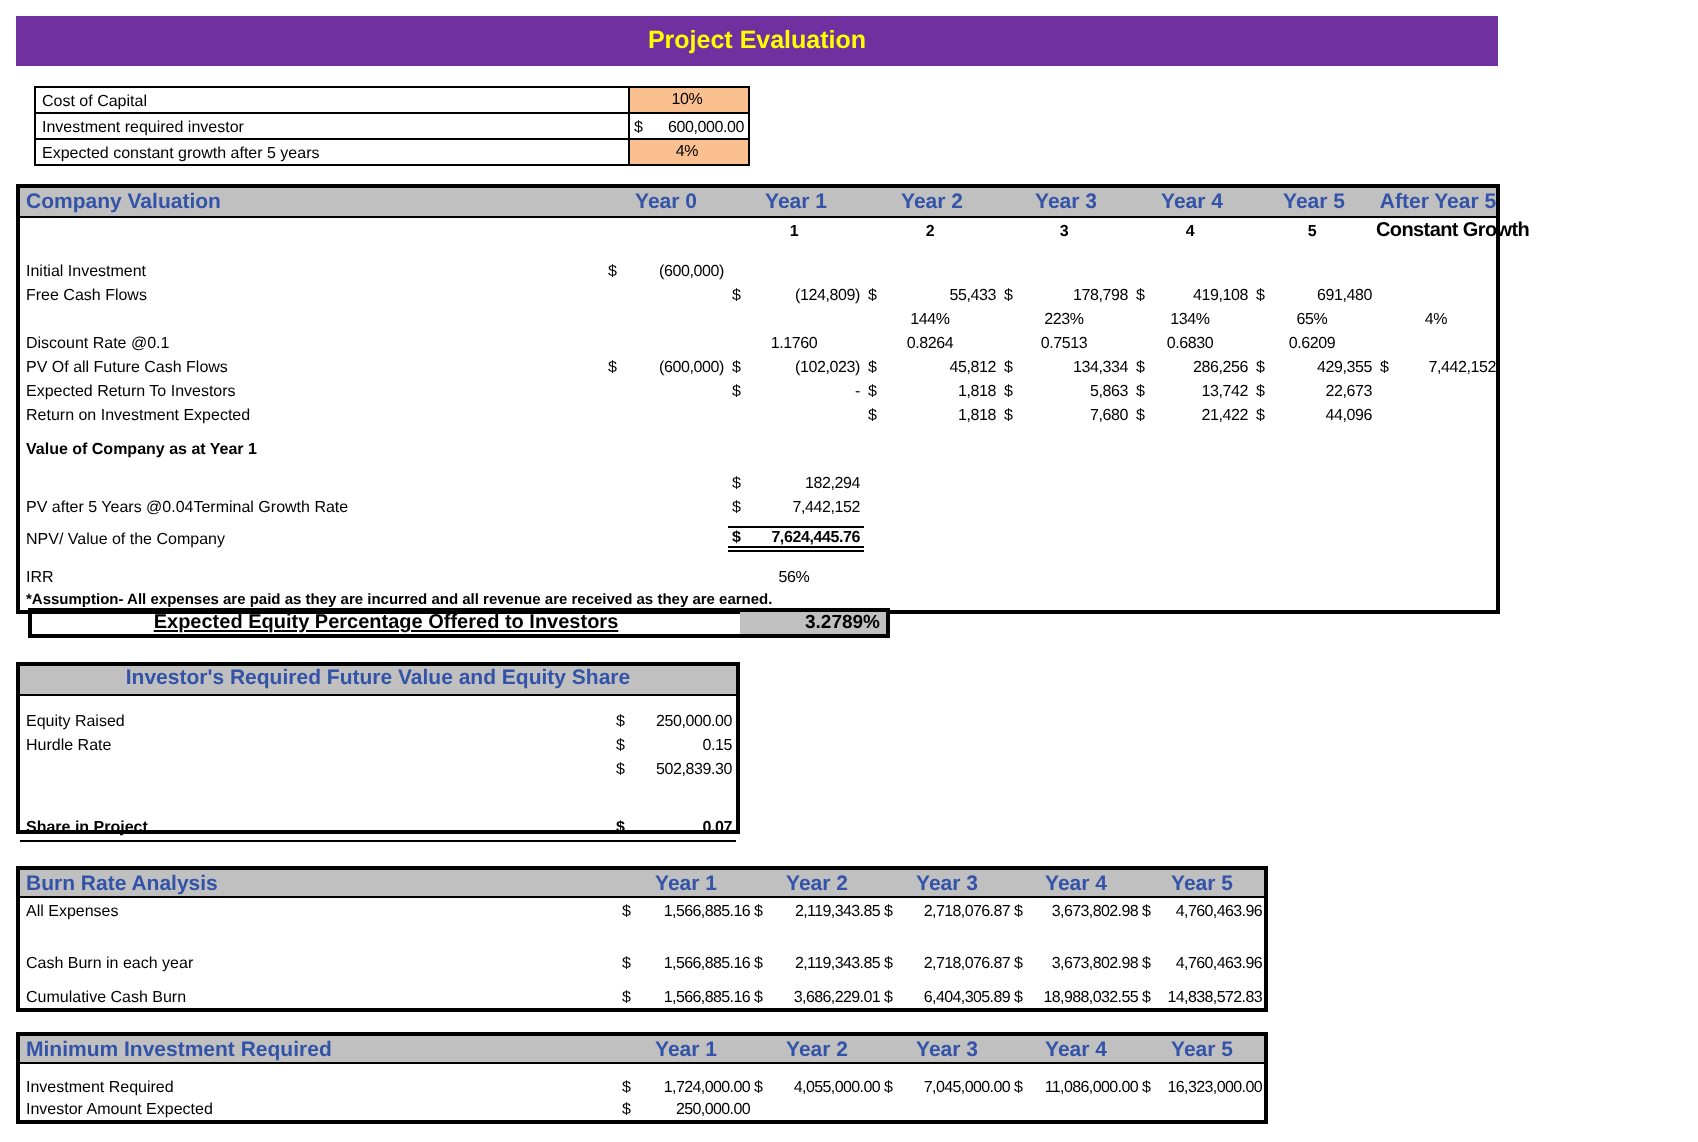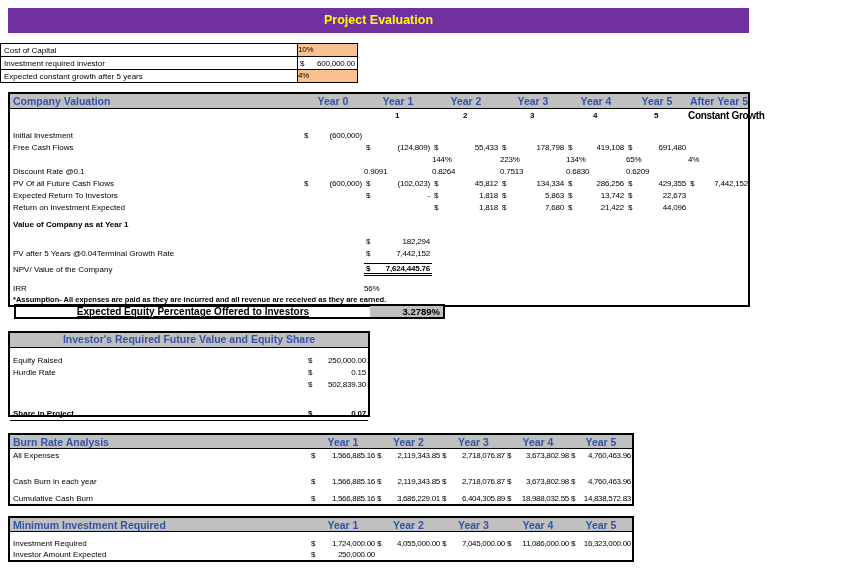--- a/index.html
+++ b/index.html
@@ -13,26 +13,26 @@
   
   .tbl{position:absolute;background:#fff;border:2px solid #000;box-sizing:border-box;}
   .thead{display:grid;grid-template-columns:var(--cols);background:#C0C0C0;
          border-bottom:1.5px solid #000;height:13px;align-items:center;}
   .head-title,.head-col{color:#3353A8;font-weight:bold;font-size:10.5px;text-align:center;
          white-space:nowrap;overflow:visible;line-height:12px;}
   .trow{display:grid;grid-template-columns:var(--cols);height:12px;align-items:center;}
   .tcell{white-space:nowrap;box-sizing:border-box;}
   .col-label{padding-left:3px;text-align:left;overflow:visible;}
   .money{display:flex;justify-content:space-between;padding:0 2px;letter-spacing:-0.2px;}
-  .plain{text-align:left;padding-right:2px;letter-spacing:-0.2px;}
+  .plain{text-align:center;padding-right:2px;letter-spacing:-0.2px;}
   .cur{text-align:left;}
   .num{text-align:right;}
 
   
-  .t-inputs{left:0;top:43px;width:358px;border:1px solid #000;--cols:296px 60px;}
+  .t-inputs{left:17px;top:43px;width:358px;border:1px solid #000;--cols:296px 60px;}
   .t-inputs .trow{height:12px;}
   .t-inputs .r-line{border-bottom:1px solid #000;}
   .t-inputs .tcell[style]{border-left:1px solid #000;height:100%;display:flex;align-items:center;}
   .t-inputs .plain[style]{display:block;line-height:11px;}
   .t-inputs .hl{background:#FAC090;}
 
   
   .t-valuation{left:8px;top:92px;width:742px;--cols:292px 62px 68px 68px 66px 60px 62px 62px;}
   .t-valuation .thead{height:14px;}
   .r-sub{height:13px;font-weight:bold;}
@@ -156,21 +156,21 @@
         <div class="trow ">
           <div class="tcell col-label"></div>
           <div class="tcell plain" style="grid-column: 4;">144%</div>
           <div class="tcell plain" style="grid-column: 5;">223%</div>
           <div class="tcell plain" style="grid-column: 6;">134%</div>
           <div class="tcell plain" style="grid-column: 7;">65%</div>
           <div class="tcell plain" style="grid-column: 8;">4%</div>
         </div>
         <div class="trow ">
           <div class="tcell col-label">Discount Rate @0.1</div>
-          <div class="tcell plain" style="grid-column: 3;">0.9091</div>
+          <div class="tcell plain" style="grid-column: 3;">1.1760</div>
           <div class="tcell plain" style="grid-column: 4;">0.8264</div>
           <div class="tcell plain" style="grid-column: 5;">0.7513</div>
           <div class="tcell plain" style="grid-column: 6;">0.6830</div>
           <div class="tcell plain" style="grid-column: 7;">0.6209</div>
         </div>
         <div class="trow ">
           <div class="tcell col-label">PV Of all Future Cash Flows</div>
           <div class="tcell money" style="grid-column: 2;">
             <span class="cur">$</span>
             <span class="num">(600,000)</span>

